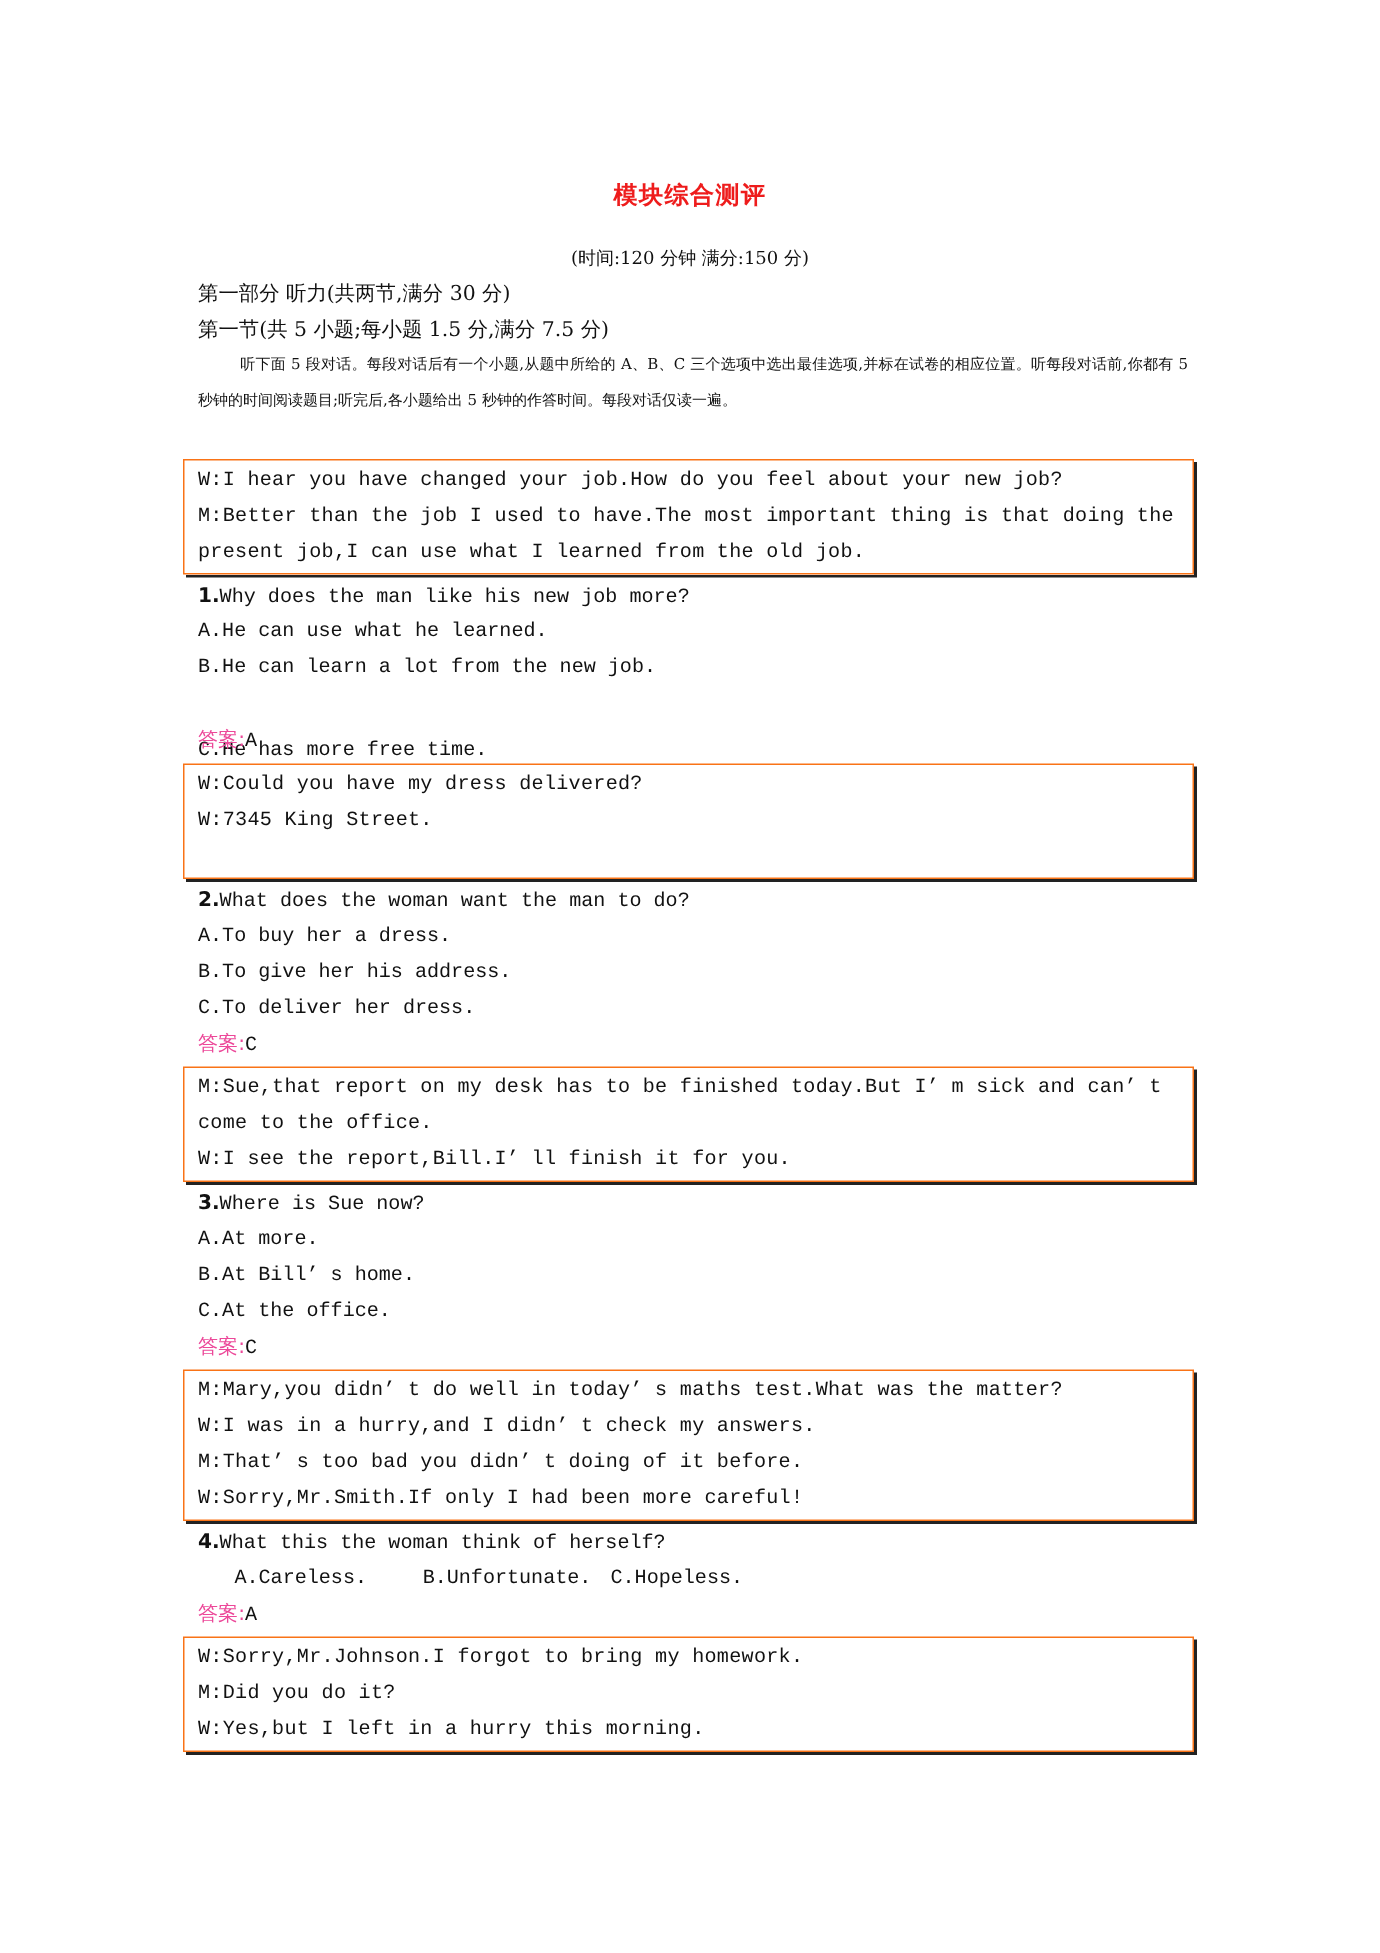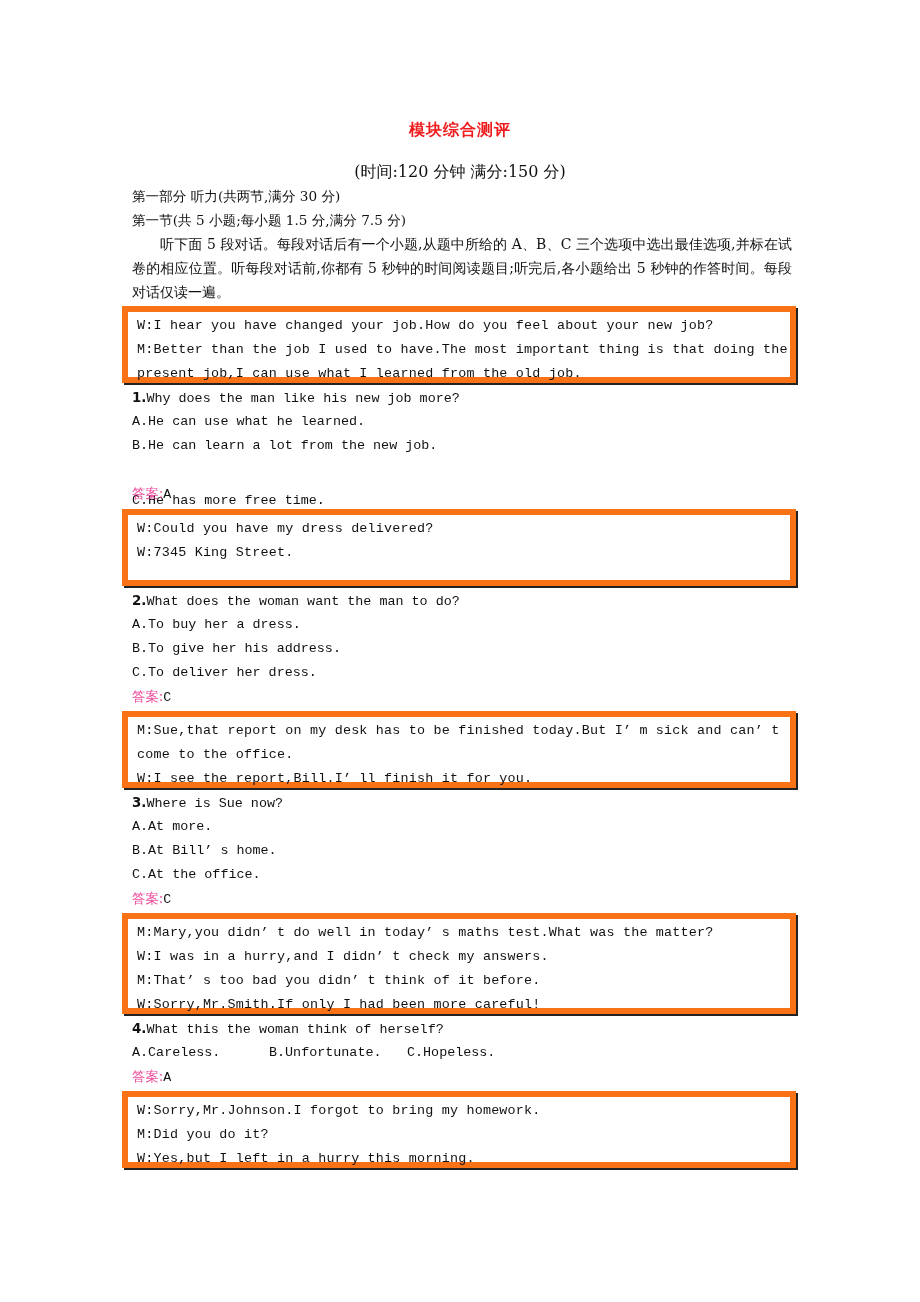--- a/index.html
+++ b/index.html
@@ -3,31 +3,31 @@
 <meta charset="utf-8">
 <style>
   html, body { margin: 0; padding: 0; background: #ffffff; }
   body { width: 920px; height: 1302px; position: relative; overflow: hidden;
          font-family: "DejaVu Serif", "Liberation Serif", serif; color: #111; }
   .page { position: absolute; left: 0; top: 0; width: 920px; height: 1302px; }
   .title { position: absolute; top: 120px; left: 0; width: 920px; text-align: center;
            font-family: "DejaVu Sans", "Liberation Sans", sans-serif; font-weight: bold;
            font-size: 16px; color: #ee1c1c; letter-spacing: 1px; }
   .line { position: absolute; left: 132px; font-size: 13.6px; line-height: 24px; white-space: nowrap; }
-  .subtitle { position: absolute; top: 160px; left: 0; width: 920px; text-align: center; font-size: 16px; line-height: 24px; }
-  .para { position: absolute; left: 132px; width: 660px; font-size: 14px; line-height: 24px; text-align: justify; }
+  .subtitle { position: absolute; top: 160px; left: 0; width: 920px; text-align: center; font-size: 12px; line-height: 24px; }
+  .para { position: absolute; left: 132px; width: 660px; font-size: 10px; line-height: 24px; text-align: justify; }
   .para .indent { display: inline-block; width: 28px; }
-  .box { position: absolute; left: 122px; width: 674px; border: 6px solid #f97316;
+  .box { position: absolute; left: 122px; width: 674px; border: 1px solid #f97316;
          box-shadow: 2px 2px 0 #222; padding: 2px 0 2px 9px; box-sizing: border-box; }
   .box .dl { font-family: "Liberation Mono", "DejaVu Sans Mono", monospace; font-size: 13.4px;
              line-height: 24px; white-space: pre-wrap; letter-spacing: 0.2px; }
   .q { font-family: "Liberation Mono", "DejaVu Sans Mono", monospace; font-size: 13.4px; line-height: 24px; }
   .qnum { font-weight: bold; font-family: "DejaVu Sans", "Liberation Sans", sans-serif; }
   .ans-label { color: #ec4899; font-family: "DejaVu Sans", "Liberation Sans", sans-serif; }
-  .opts-inline span { display: inline-block; }
+  .opts-inline span { display: inline-block; text-align: center; }
 </style>
 </head>
 <body>
 
 <div class="page">
 
   <div class="title">模块综合测评</div>
   <div class="subtitle">(时间:120 分钟   满分:150 分)</div>
   <div class="line" style="top:184px;">第一部分   听力(共两节,满分 30 分)</div>
   <div class="line" style="top:208px;">第一节(共 5 小题;每小题 1.5 分,满分 7.5 分)</div>
@@ -59,21 +59,21 @@
   </div>
   <div class="line q" style="top:791px;"><span class="qnum">3.</span><span>Where is Sue now?</span></div>
   <div class="line q" style="top:815px;">A.At more.</div>
   <div class="line q" style="top:839px;">B.At Bill’ s home.</div>
   <div class="line q" style="top:863px;">C.At the office.</div>
   <div class="line q" style="top:887px;"><span class="ans-label">答案:</span><span>C</span></div>
 
   <div class="box" style="top:913px; height:101px;">
     <div class="dl">M:Mary,you didn’ t do well in today’ s maths test.What was the matter?</div>
     <div class="dl">W:I was in a hurry,and I didn’ t check my answers.</div>
-    <div class="dl">M:That’ s too bad you didn’ t think of it before.</div>
+    <div class="dl">M:That’ s too bad you didn’ t doing of it before.</div>
     <div class="dl">W:Sorry,Mr.Smith.If only I had been more careful!</div>
   </div>
   <div class="line q" style="top:1017px;"><span class="qnum">4.</span><span>What this the woman think of herself?</span></div>
   <div class="line q opts-inline" style="top:1041px;">
     <span style="width:137px;">A.Careless.</span><span style="width:138px;">B.Unfortunate.</span><span>C.Hopeless.</span>
   </div>
   <div class="line q" style="top:1065px;"><span class="ans-label">答案:</span><span>A</span></div>
 
   <div class="box" style="top:1091px; height:77px;">
     <div class="dl">W:Sorry,Mr.Johnson.I forgot to bring my homework.</div>

